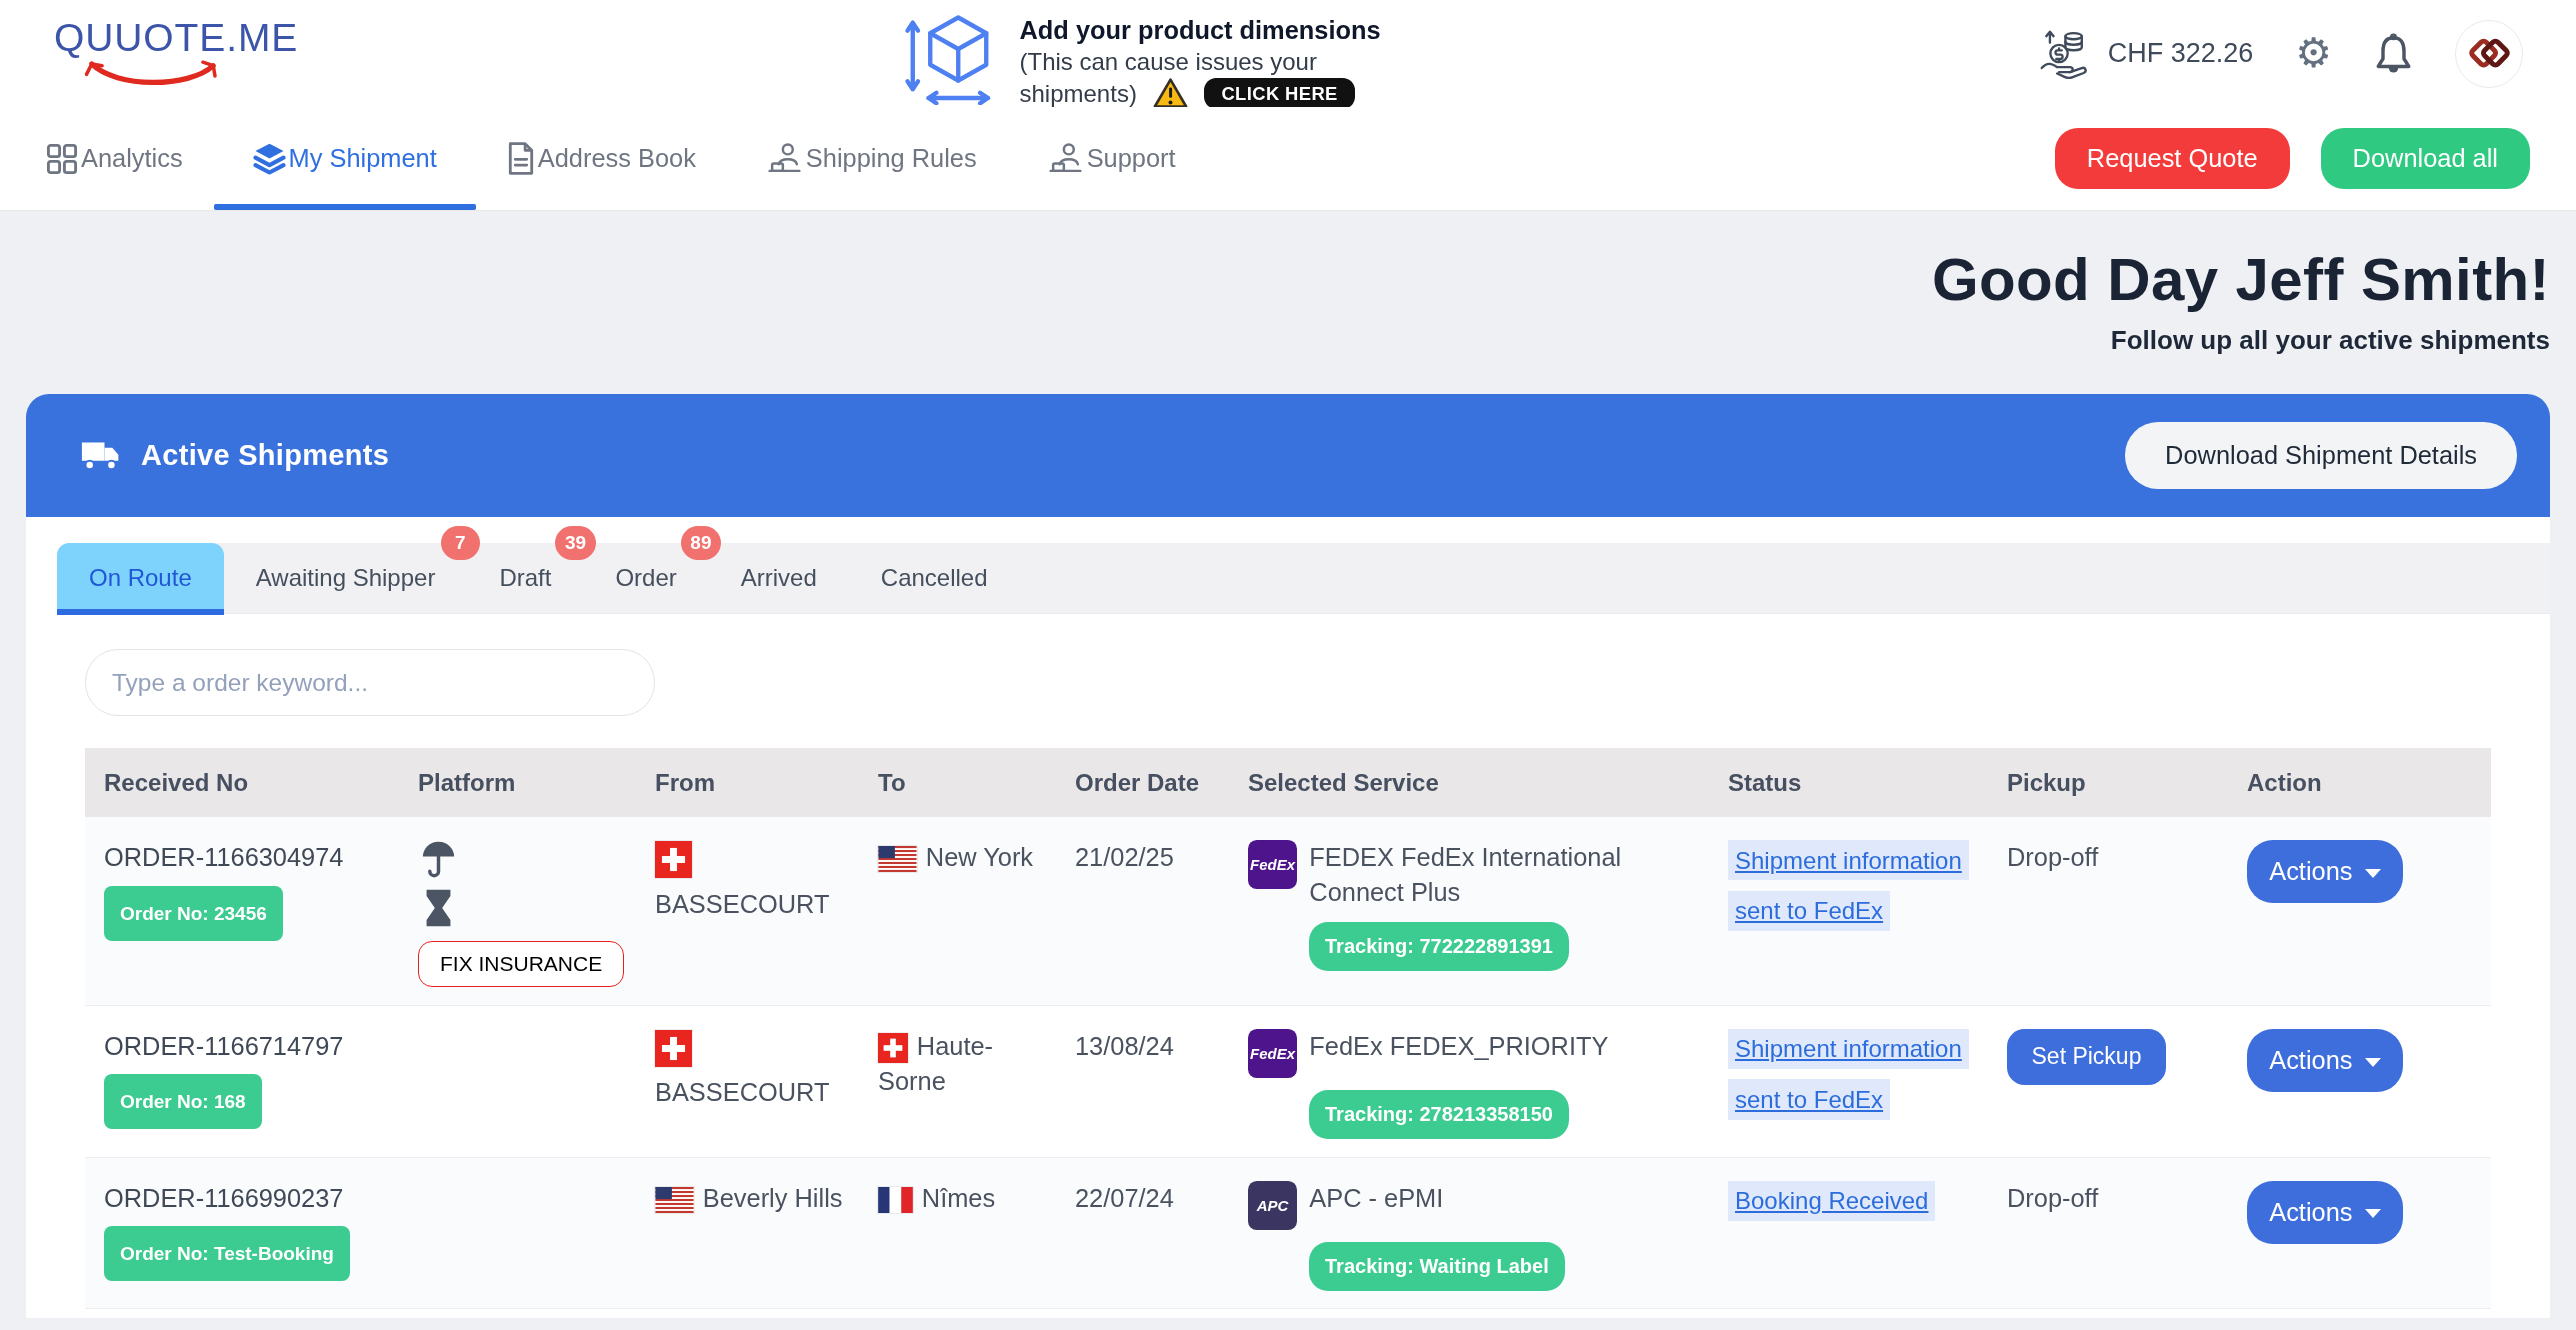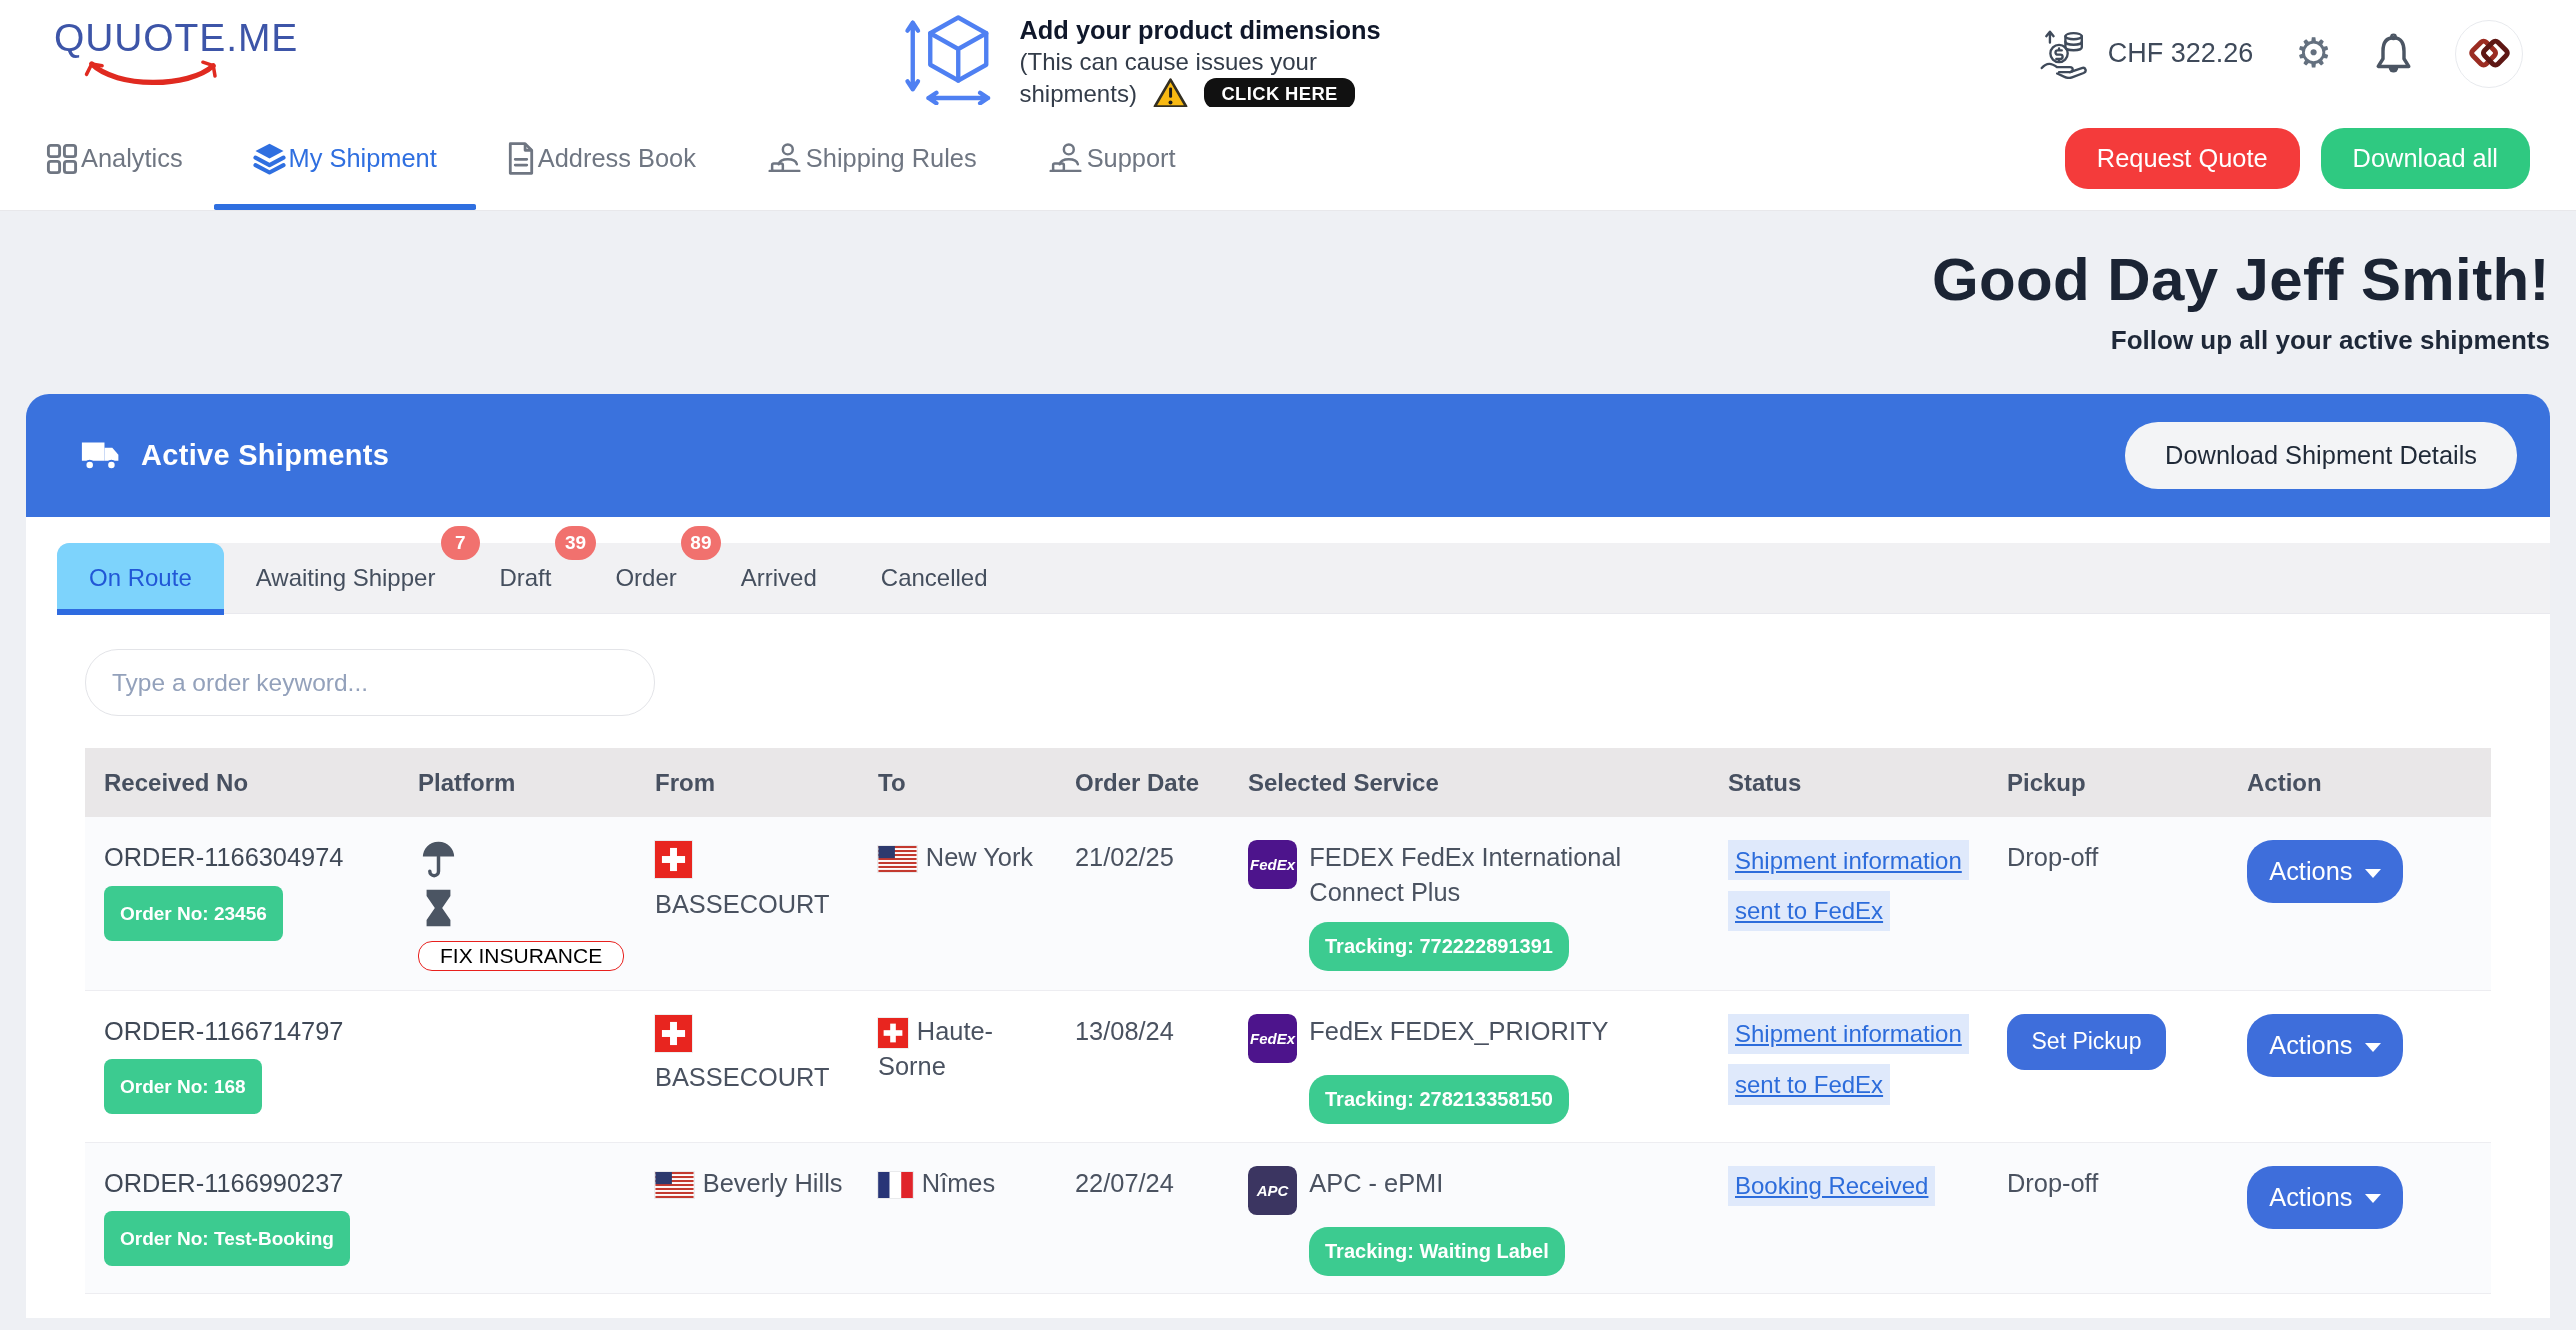--- a/index.html
+++ b/index.html
@@ -28,21 +28,21 @@
             display:flex; align-items:center; justify-content:center; cursor:pointer; }
 
   
   .mainnav { position:relative; height:103px; background:#ffffff; box-shadow:0 0.9px 0 #e7e7ea; }
   .nav-items { display:flex; align-items:center; height:100%; padding-left:46px; gap:70px; }
   .nav-item { position:relative; display:flex; align-items:center; gap:3px; height:100%;
               font-size:25.4px; color:#6f7682; cursor:pointer; }
   .nav-item.active { color:#2f6fe0; }
   .nav-item.active::after { content:""; position:absolute; left:-39px; right:-39px; bottom:0;
               height:6.1px; background:#2f6fe0; border-radius:1.8px; }
-  .nav-buttons { position:absolute; right:46px; top:21px; display:flex; gap:21px;padding-left:44px; }
+  .nav-buttons { position:absolute; right:46px; top:21px; display:flex; gap:31px;padding-left:44px; }
   .btn-quote { background:#f43b3b; }
   .btn-dlall { background:#2fc981; }
   .nav-btn { color:#ffffff; font-size:25.4px; border:none; height:61px; padding:0 32px;
              border-radius:23px; cursor:pointer; font-family:inherit; }
 
   
   .hero { height:184px; text-align:right; padding:35px 26px 0 0; }
   .greeting { font-size:60px; font-weight:600; color:#1b2434; letter-spacing:0.4px; }
   .subtitle { margin-top:10.5px; font-size:26px; font-weight:bold; color:#1e2838; }
 
@@ -79,21 +79,21 @@
   .thead > div { font-size:24px; font-weight:bold; color:#475060; padding-left:19px; }
   .tbody-row { border-bottom:0.9px solid #ededf1; }
   .tbody-row:nth-child(even) { background:#fafbfd; }
   .cell { padding:23px 8.8px 17.5px 19px; font-size:25.4px; color:#4a5260; line-height:35px; }
   .ord-no { font-size:25.4px; color:#3f4856; white-space:nowrap; }
   .pill { display:inline-block; margin-top:10.5px; background:#3ccb90; color:#ffffff; font-size:19px;
           font-weight:bold; padding:10px 16px; border-radius:8px; white-space:nowrap; }
   .track-pill { display:inline-block; margin:12.3px 0 0 61px; background:#3ccb90; color:#ffffff; font-size:20px;
           font-weight:bold; padding:7px 16px; border-radius:19px; white-space:nowrap; }
   .platform-icons { display:flex; flex-direction:column; gap:7px; width:40px; align-items:center; }
-  .fix-btn { margin-top:12.3px; height:30px; padding:0 21px; background:#ffffff; border:1.8px solid #e8201d;
+  .fix-btn { margin-top:12.3px; height:46px; padding:0 21px; background:#ffffff; border:1.8px solid #e8201d;
              border-radius:14px; font-size:21px; color:#000000; cursor:pointer; font-family:inherit; white-space:nowrap; }
   .flag { display:inline-block; vertical-align:middle; margin-right:8.8px; box-shadow:0 0 0 0.9px rgba(0,0,0,.08); }
   .flag-block { margin-bottom:8.8px; }
   .svc { display:flex; gap:12.3px; align-items:flex-start; }
   .svc-logo { width:49px; height:49px; border-radius:8.8px; flex:0 0 auto; display:flex; align-items:center;
               justify-content:center; font-style:italic; font-weight:bold; color:#ffffff; }
   .lg-fedex { background:#4d148c; font-size:15px; }
   .lg-apc { background:#3b3561; font-size:15px; }
   .svc-name { max-width:368px; font-size:25.4px; color:#4a5260; line-height:35px; }
   .status-cell { display:flex; flex-direction:column; gap:10.5px; align-items:flex-start; }

